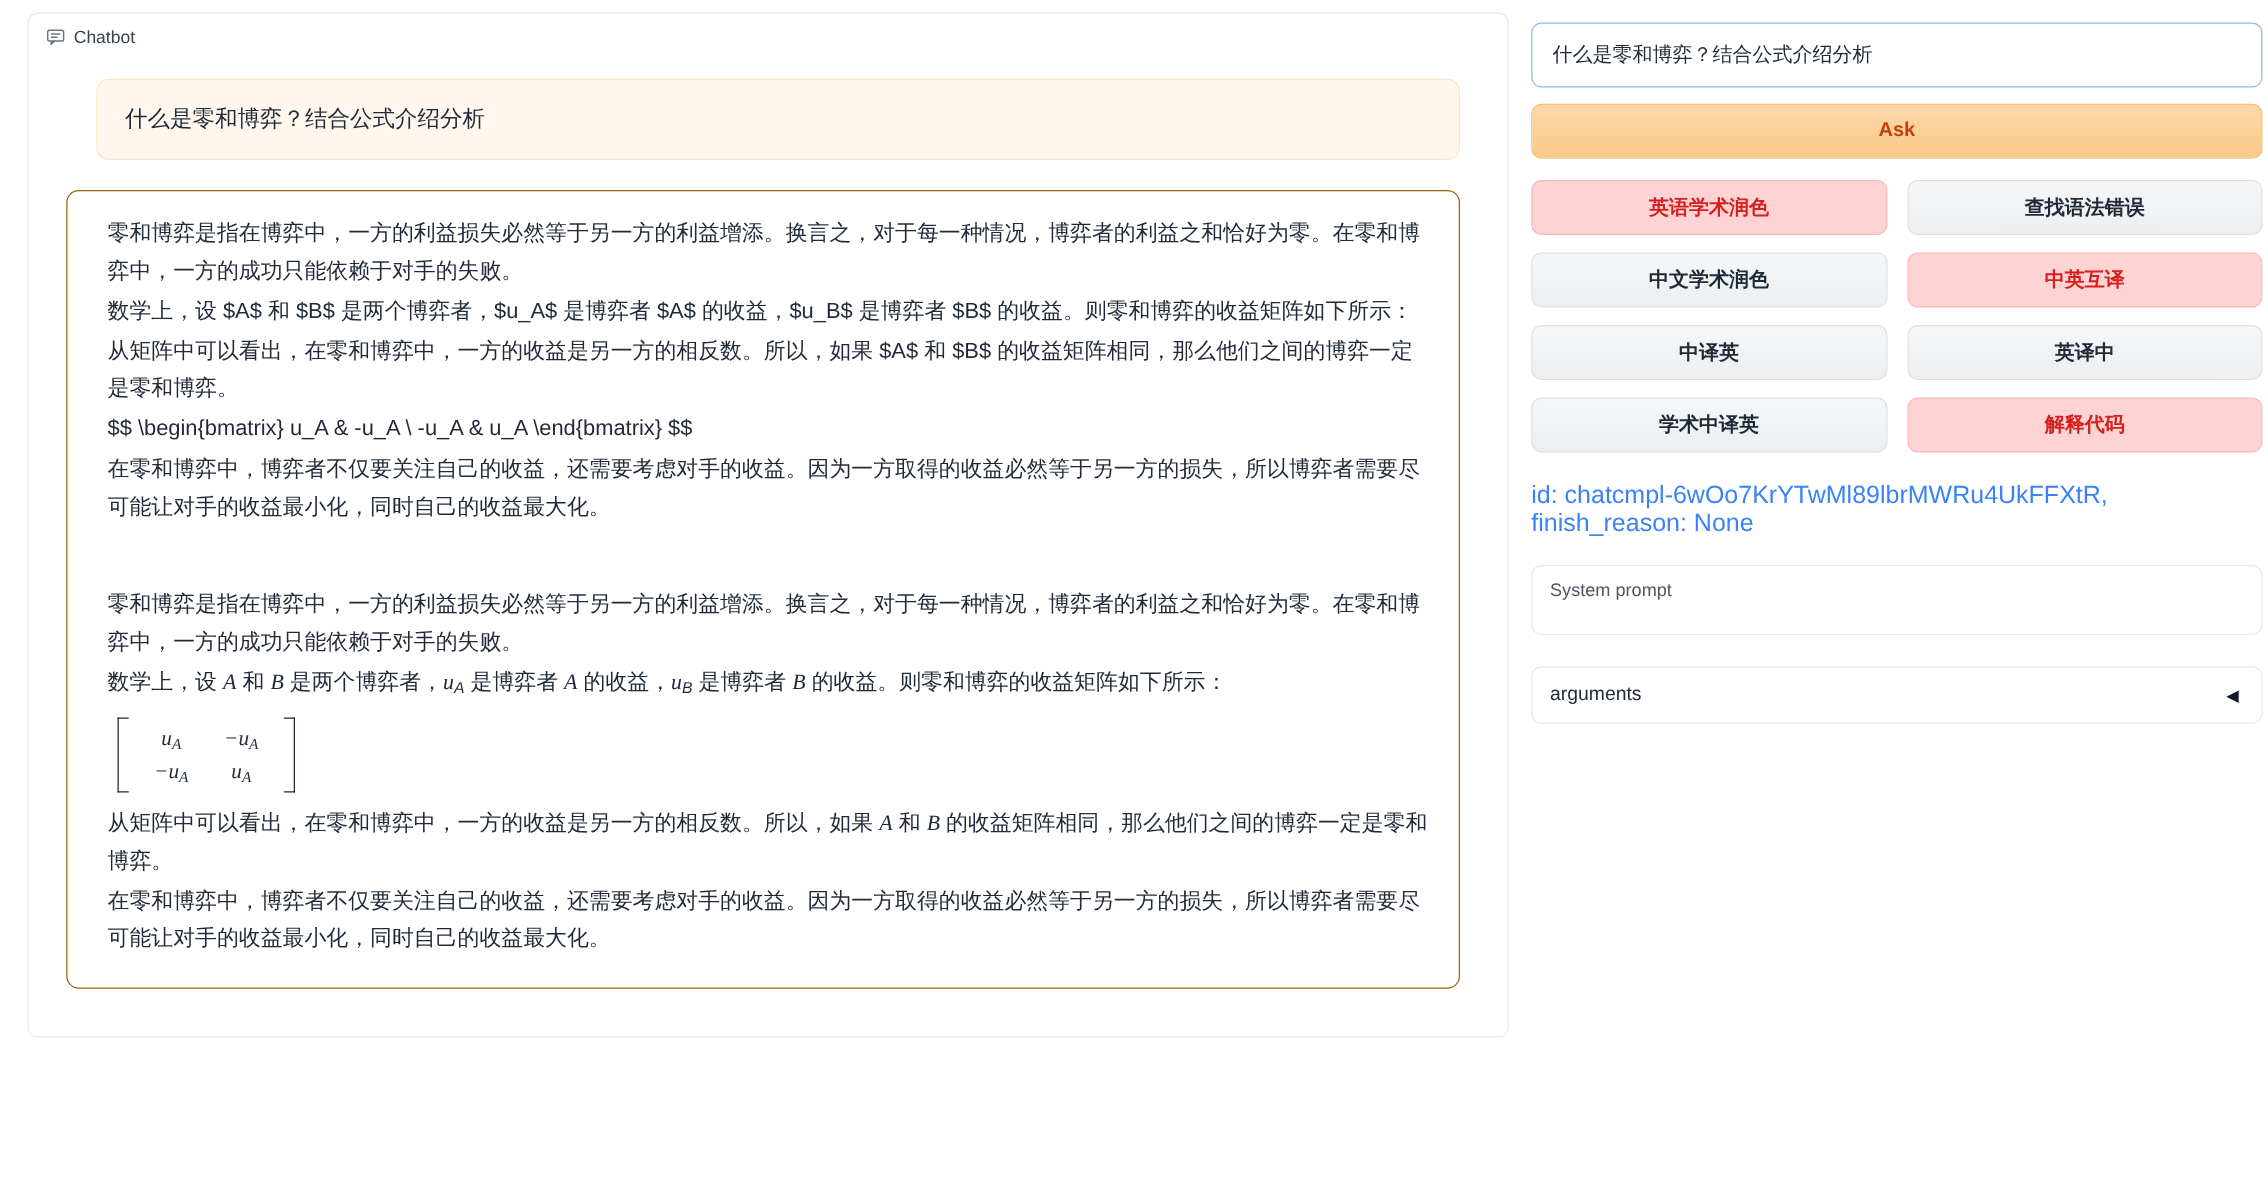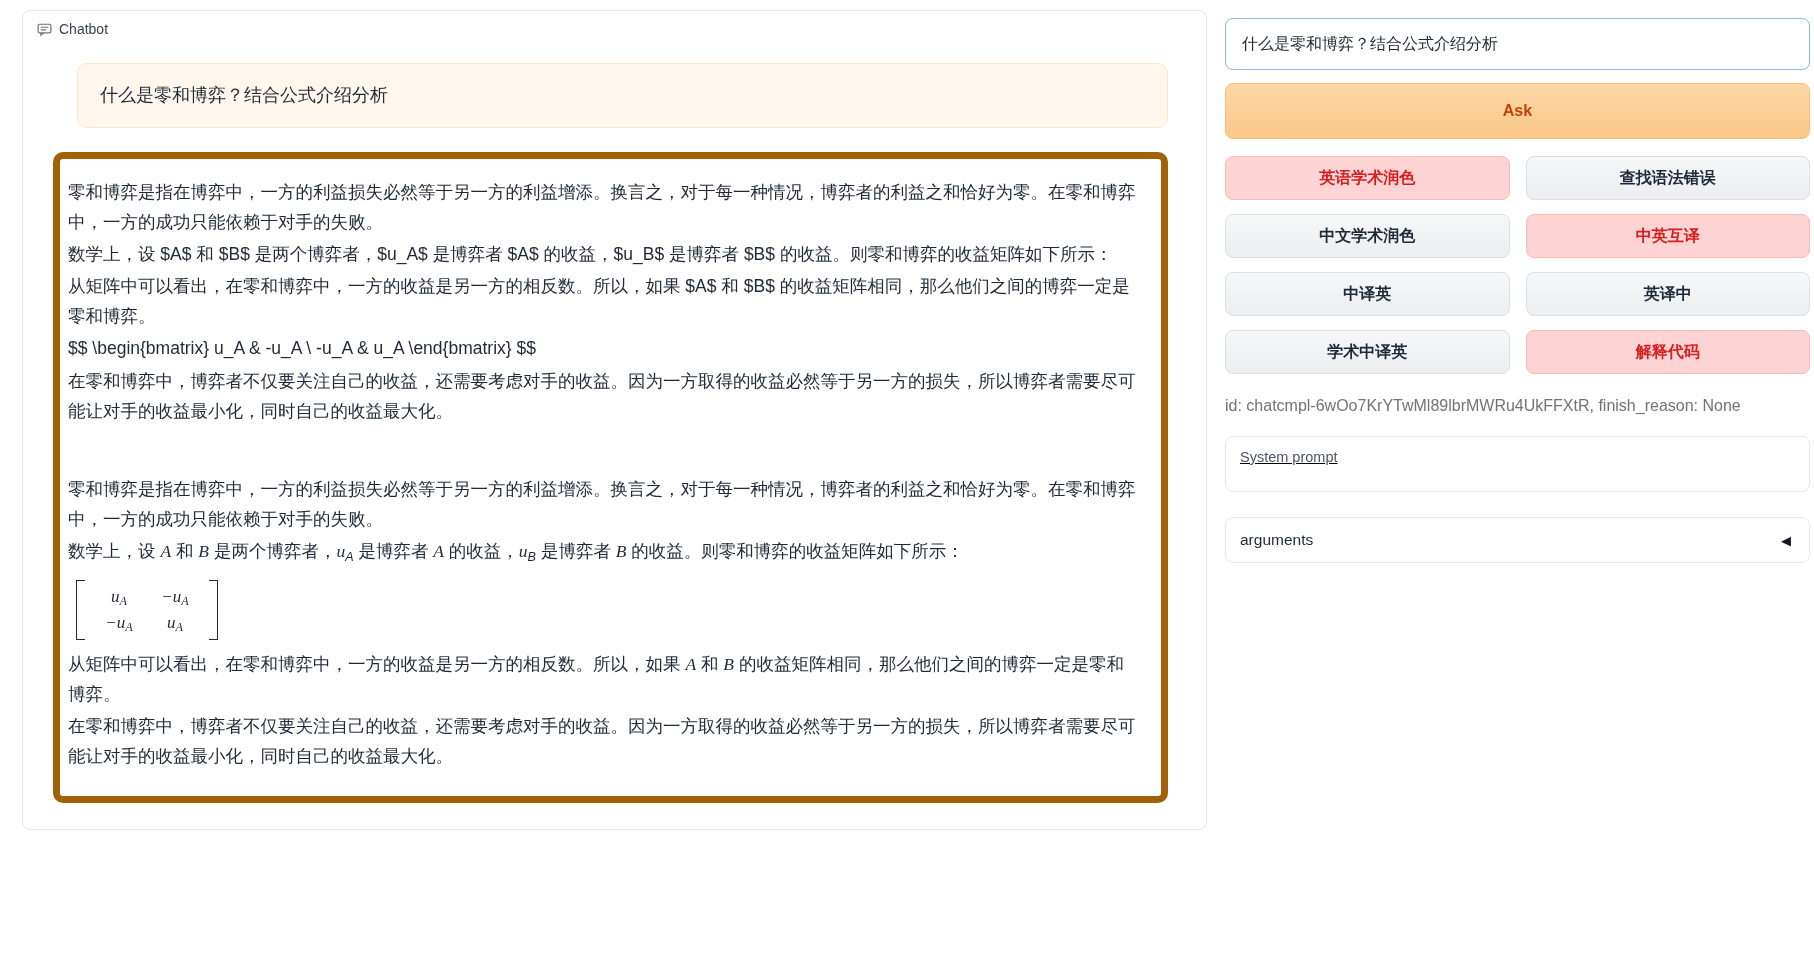--- a/index.html
+++ b/index.html
@@ -55,23 +55,23 @@
     border: 1px solid #fde6c8;
     border-radius: 10px;
     padding: 18px 22px;
     font-size: 18px;
     color: #1f2937;
     margin: 12px 22px 0 38px;
     line-height: 1.5;
   }
   .msg-bot {
     background: #ffffff;
-    border: 7px solid #a16207;
+    border: 1px solid #a16207;
     border-radius: 10px;
-    padding: 18px 24px 22px 8px;
+    padding: 18px 24px 22px 32px;
     margin: 24px 22px 0 14px;
     font-size: 17.5px;
     color: #1f2937;
     line-height: 1.72;
   }
   .msg-bot p { margin: 0 0 2px 0; }
   .block-gap { height: 46px; }
   .mi { font-family: "Liberation Serif", serif; font-style: italic; }
   .sub { font-size: 0.72em; vertical-align: -0.28em; font-style: italic; }
 
@@ -114,21 +114,21 @@
     border-radius: 8px;
     padding: 0 16px;
     font-size: 16px;
     color: #1f2937;
     background: #fff;
     outline: none;
     font-family: "Liberation Sans", sans-serif;
   }
   .ask-btn {
     width: 100%;
-    height: 56px;
+    height: 44px;
     border: 1px solid #f5bf7a;
     border-radius: 8px;
     background: linear-gradient(180deg, #fdd8a8 0%, #fbc888 100%);
     color: #c2410c;
     font-size: 16px;
     font-weight: bold;
     cursor: pointer;
     font-family: "Liberation Sans", sans-serif;
   }
   .btn-grid {
@@ -153,31 +153,30 @@
     background: linear-gradient(180deg, #f6f7f8 0%, #eceef0 100%);
     border: 1px solid #dcdfe3;
     color: #1f2937;
   }
   .fn-btn.red {
     background: #fdd3d3;
     border: 1px solid #f8b9b9;
     color: #d61f1f;
   }
   .meta-line {
-    font-size: 16px;
-    color: #737373;
+    font-size: 20px;
+    color: #3b82f6;
     margin-top: 10px;
   }
   .sys-panel {
     border: 1px solid #e5e7eb;
     border-radius: 8px;
     padding: 12px 0 16px 14px;
     margin-top: 8px;
     background: #fff;
-    text-decoration: underline;
   }
   .sys-label {
     font-size: 14.5px;
     color: #4b5563;
     margin-bottom: 10px;
   }
   .sys-input {
     width: 100%;
     height: 44px;
     border: 1px solid #e2e5e9;

